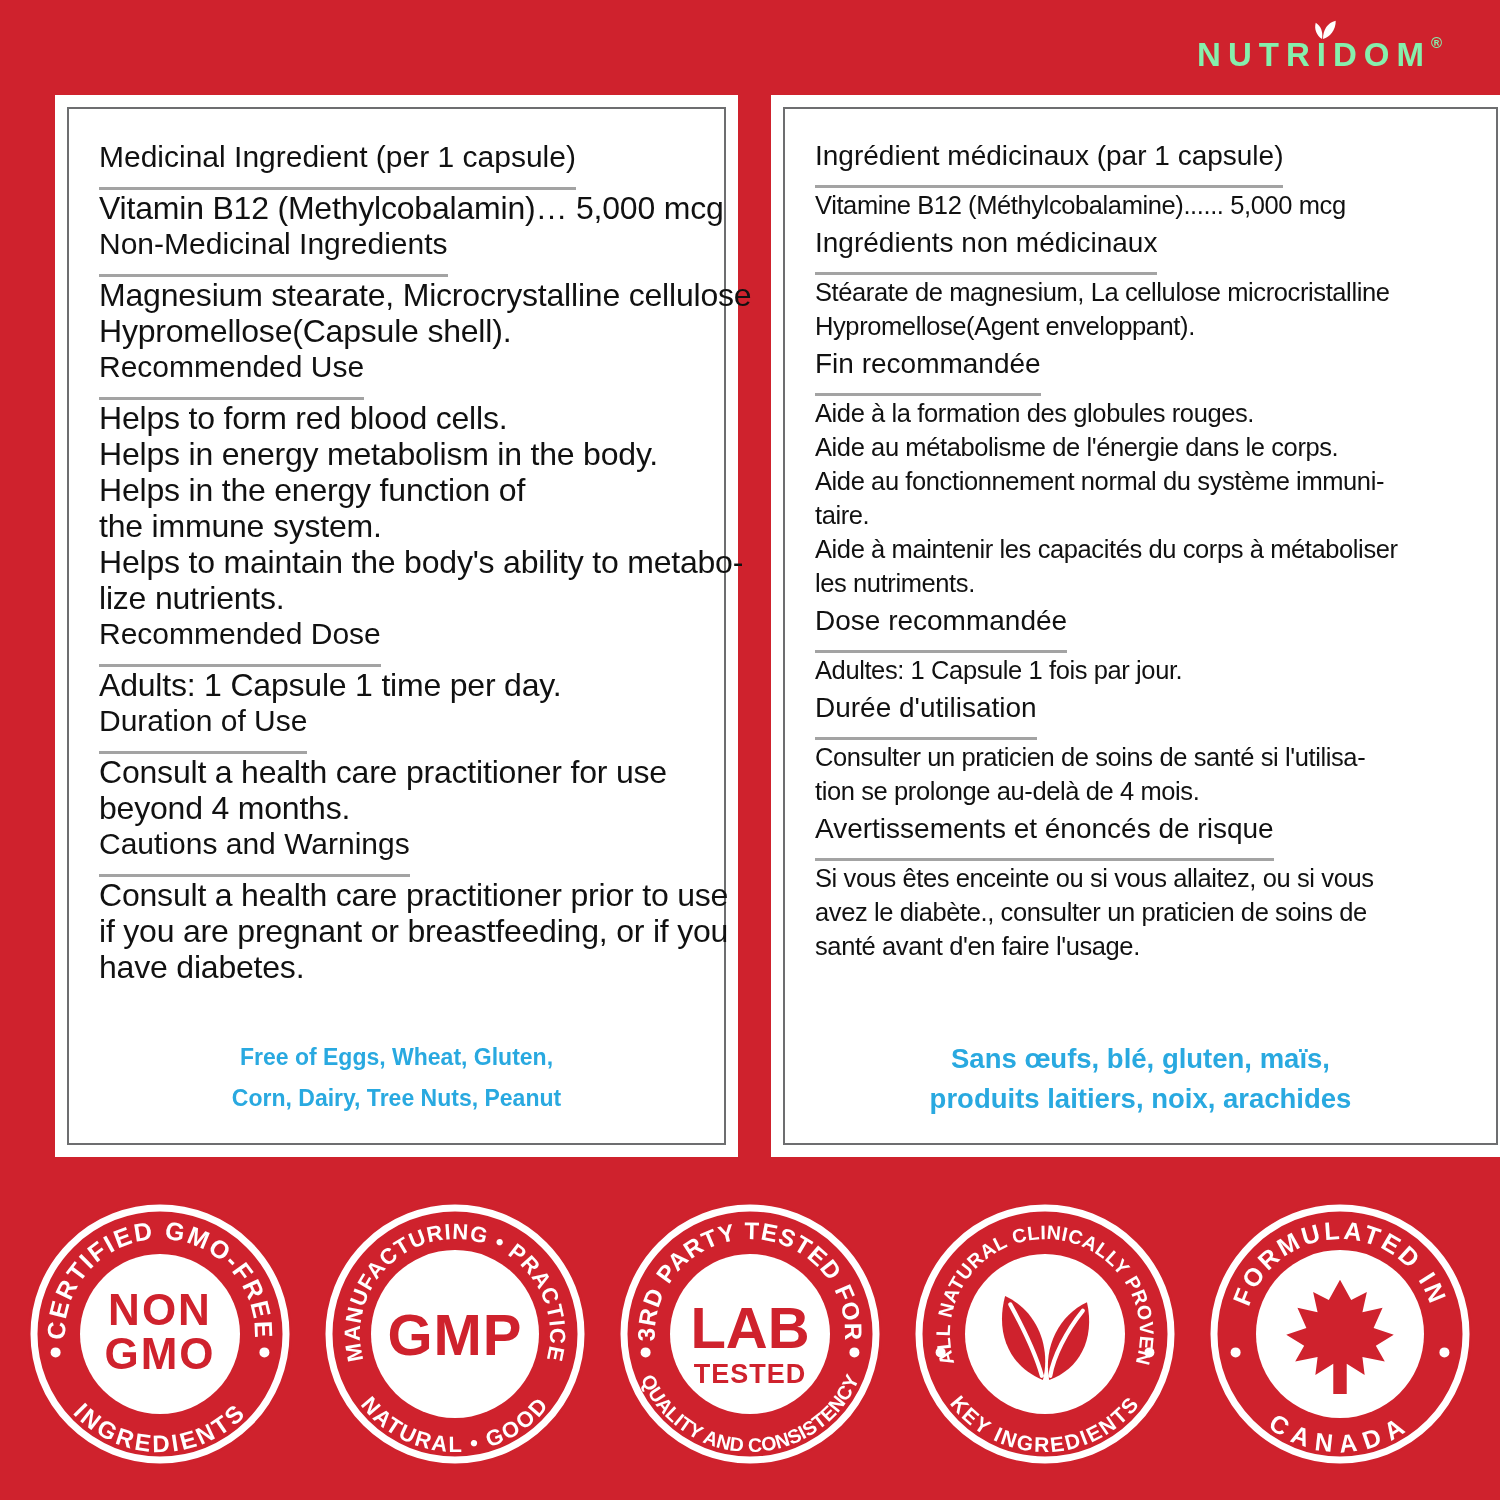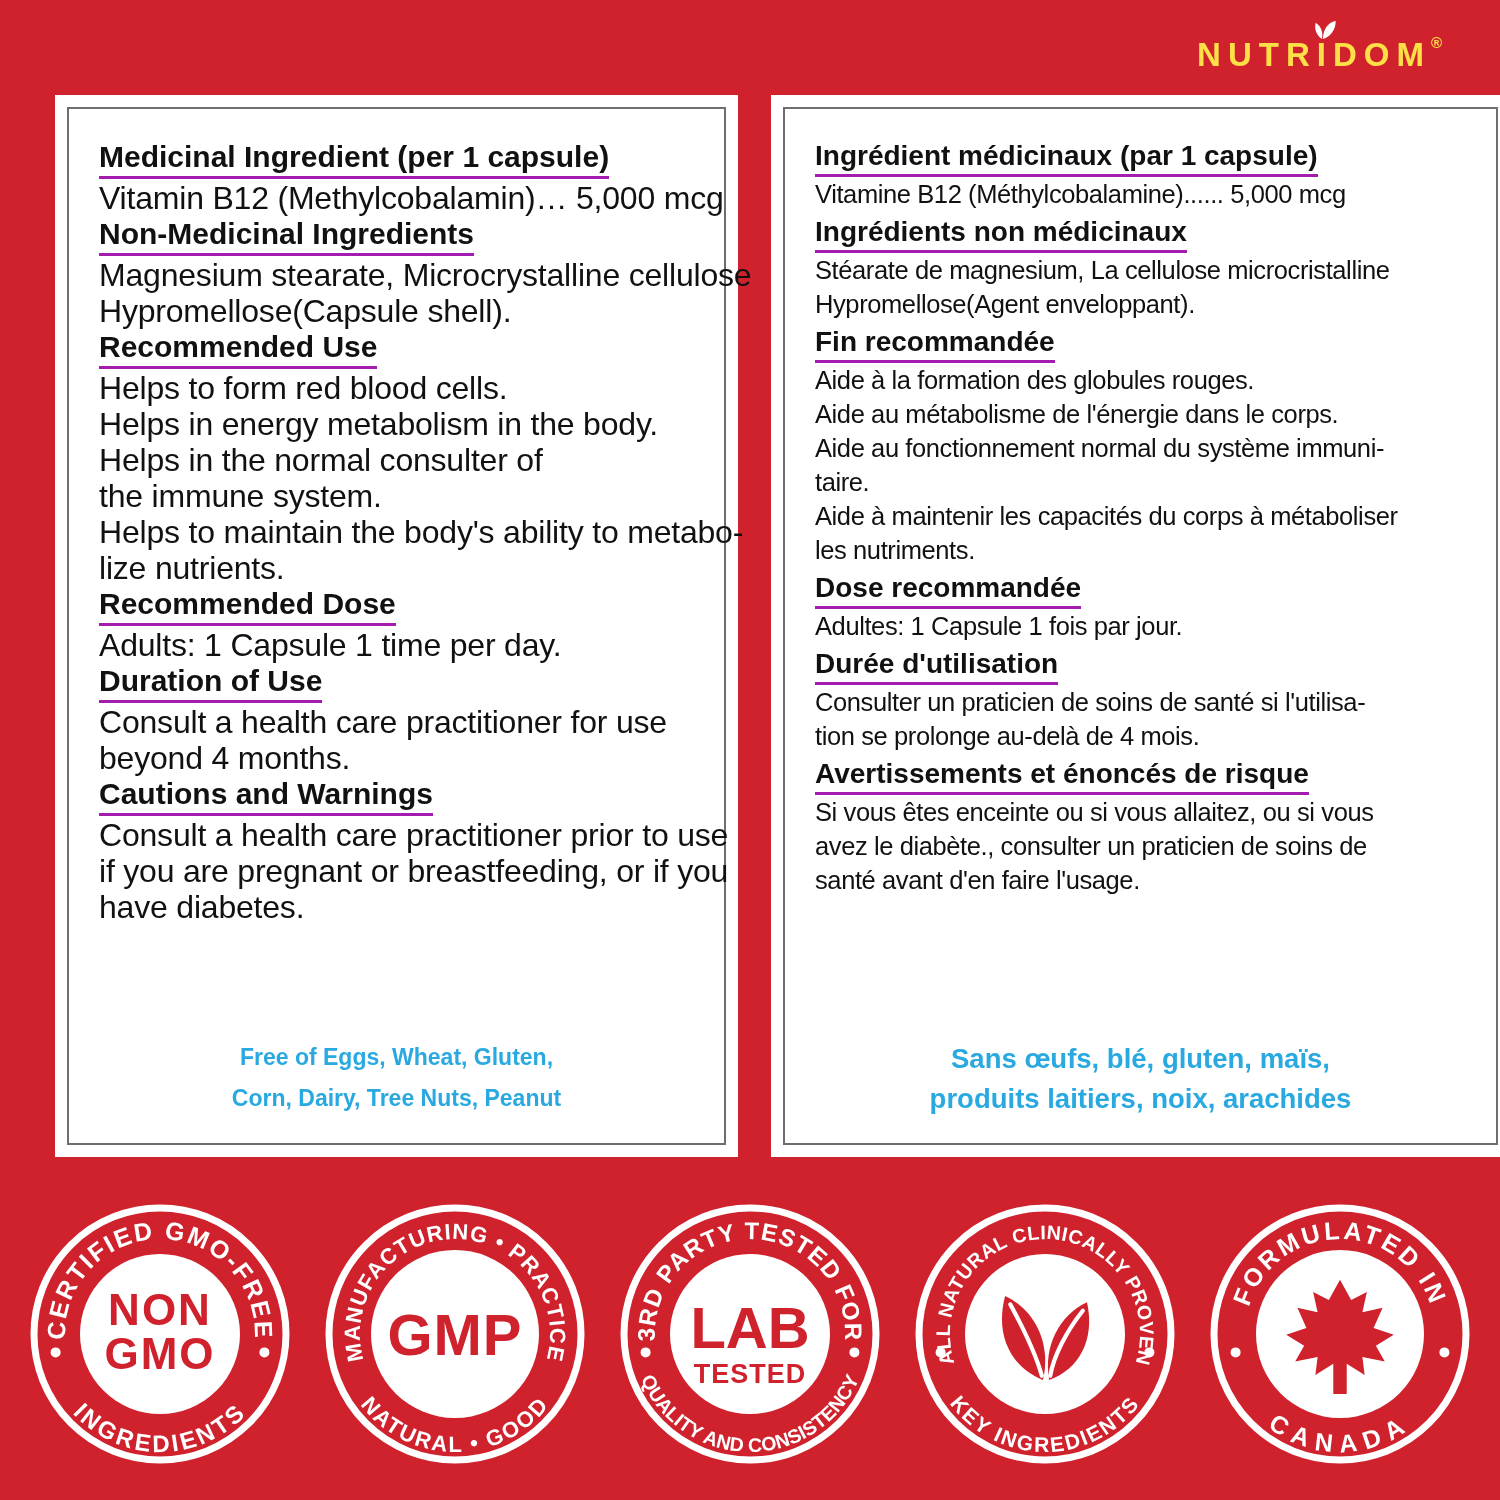--- a/index.html
+++ b/index.html
@@ -4,40 +4,40 @@
 <style>
   html,body{margin:0;padding:0;}
   body{
     width:1500px;height:1500px;position:relative;overflow:hidden;
     background:#cf222d;
     font-family:"Liberation Sans", sans-serif;
   }
   
   .logo{
     position:absolute;top:34px;right:58px;
-    color:#fde047;font-weight:bold;font-size:33px;letter-spacing:7px;
+    color:#86efac;font-weight:bold;font-size:33px;letter-spacing:7px;
     white-space:nowrap;
   }
   .logo .i-wrap{position:relative;display:inline-block;}
   .logo .sprout{position:absolute;left:-8px;top:-17px;width:28px;height:20px;}
   .logo .reg{font-size:15px;vertical-align:18px;letter-spacing:0;}
   
   .panel{position:absolute;top:95px;height:1062px;background:#ffffff;}
   .panel.en{left:55px;width:683px;}
   .panel.fr{left:771px;width:739px;}
   .panel-inner{position:absolute;inset:12px;border:2px solid #6d6e70;}
   .content{padding:30px 24px 0 30px;color:#111111;}
   .sec{margin-top:0;}
   .fr .sec{margin-top:4px;}
   .sec:first-child{margin-top:0;}
   .hline{line-height:36px;}
   .fr .hline{line-height:34px;}
   .h{
-    display:inline-block;font-weight:bold;
-    border-bottom:3px solid #a21caf;padding-bottom:1px;
+    display:inline-block;font-weight:normal;
+    border-bottom:3px solid #a3a3a3;padding-bottom:12px;
   }
   .en .h{font-size:30px;}
   .fr .h{font-size:28px;}
   .bl{white-space:nowrap;}
   .en .bl{font-size:32px;line-height:36px;letter-spacing:-0.2px;}
   .fr .bl{font-size:25.5px;line-height:34px;letter-spacing:-0.4px;}
   .allergen{
     position:absolute;left:0;right:0;bottom:24px;text-align:center;
     color:#29a9e0;font-weight:bold;
   }
@@ -84,21 +84,21 @@
       <div class="sec">
         <div class="hline"><span class="h">Non-Medicinal Ingredients</span></div>
         <div class="bl">Magnesium stearate, Microcrystalline cellulose</div>
         <div class="bl">Hypromellose(Capsule shell).</div>
       </div>
 
       <div class="sec">
         <div class="hline"><span class="h">Recommended Use</span></div>
         <div class="bl">Helps to form red blood cells.</div>
         <div class="bl">Helps in energy metabolism in the body.</div>
-        <div class="bl">Helps in the normal consulter of</div>
+        <div class="bl">Helps in the energy function of</div>
         <div class="bl">the immune system.</div>
         <div class="bl">Helps to maintain the body's ability to metabo-</div>
         <div class="bl">lize nutrients.</div>
       </div>
 
       <div class="sec">
         <div class="hline"><span class="h">Recommended Dose</span></div>
         <div class="bl">Adults: 1 Capsule 1 time per day.</div>
       </div>
 

